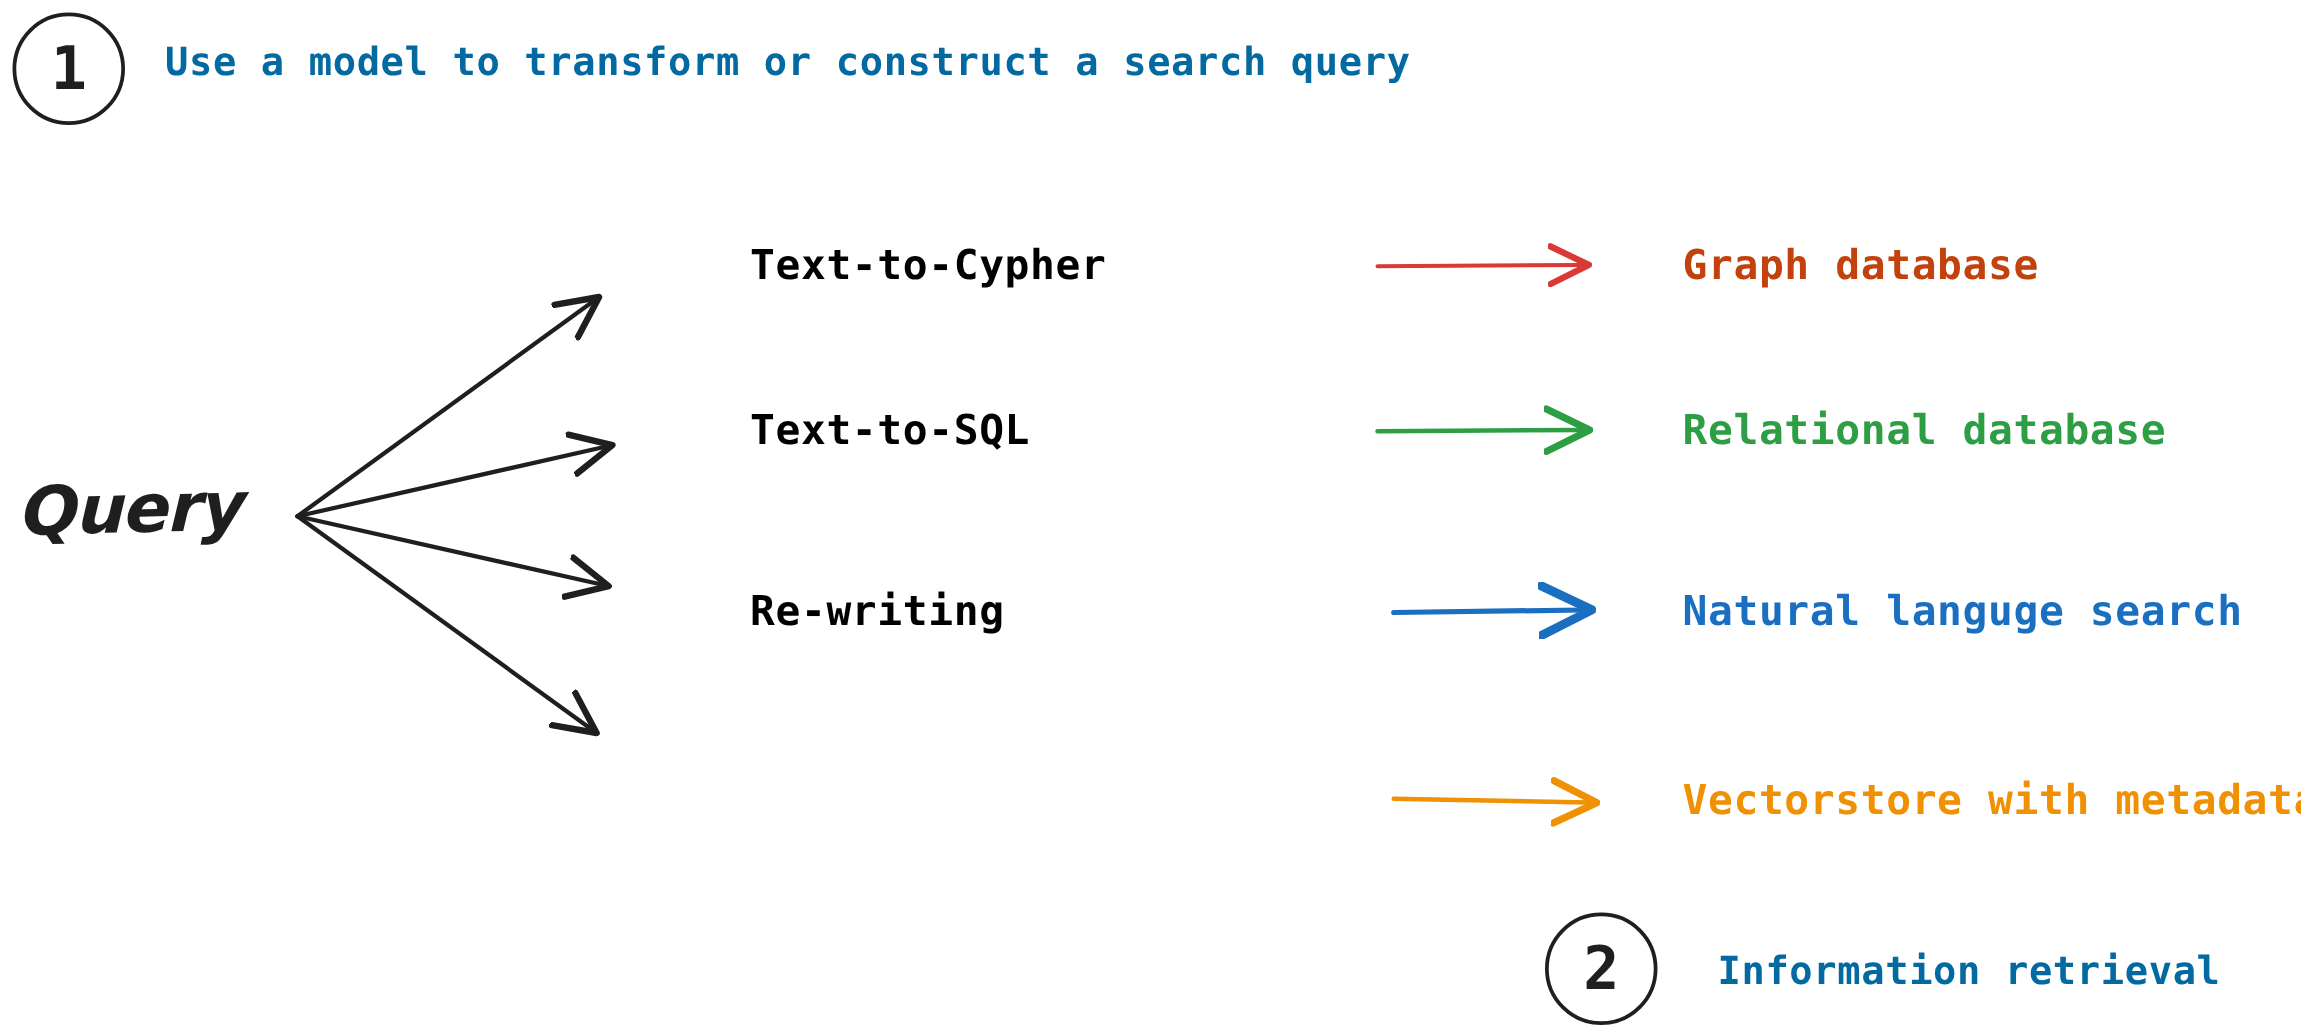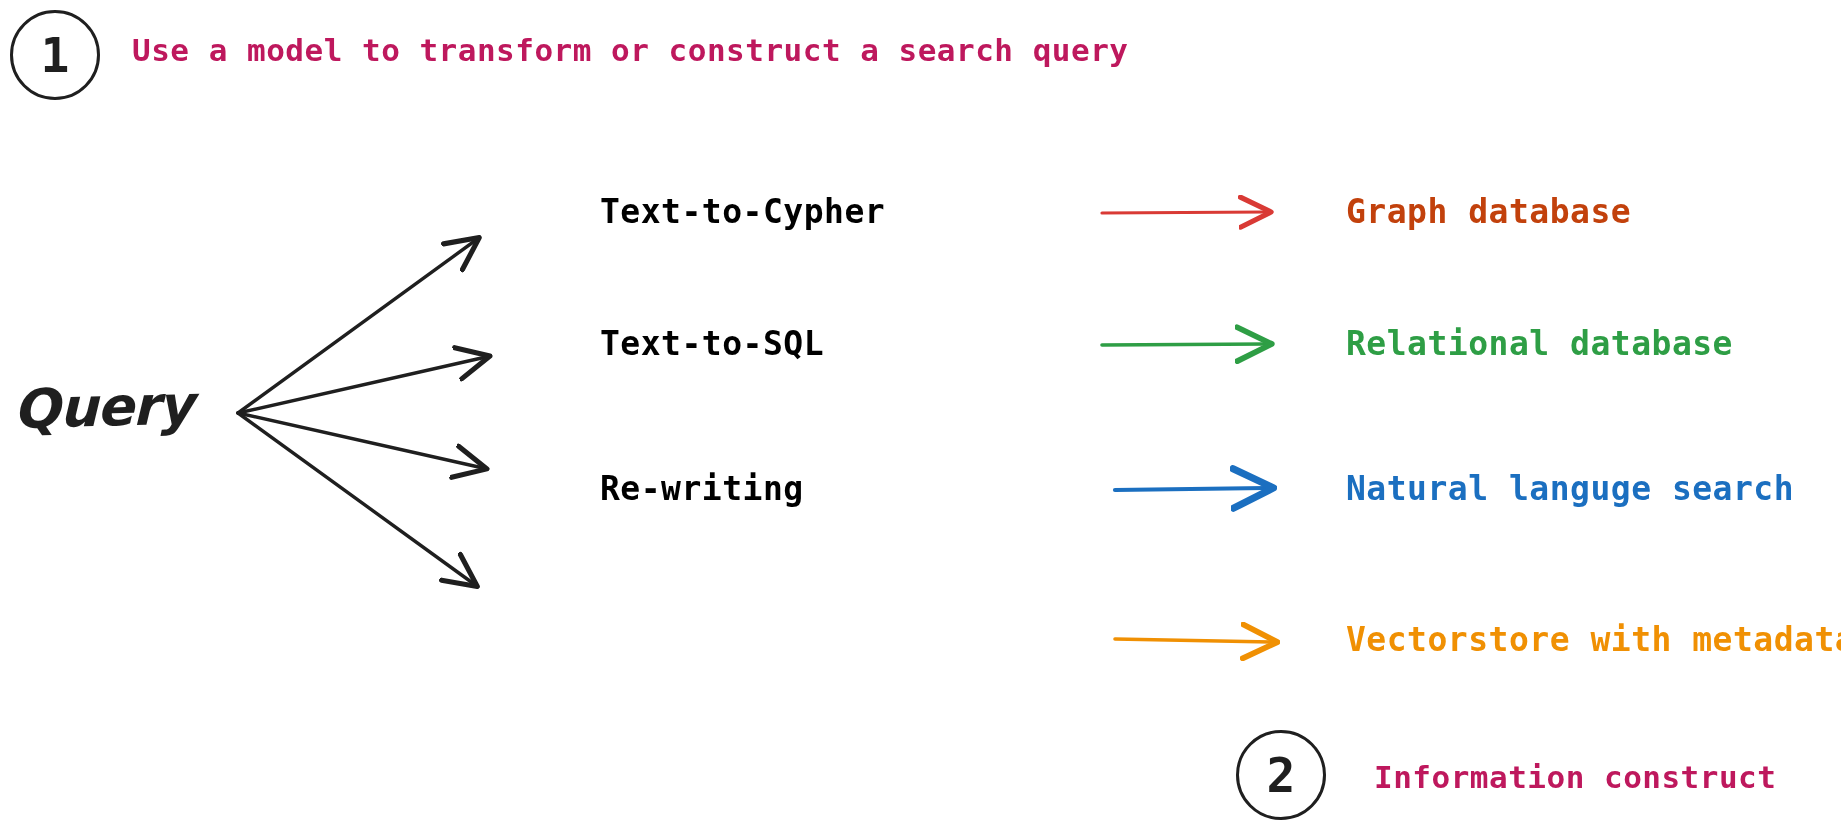--- a/index.html
+++ b/index.html
@@ -43,21 +43,21 @@
   }
   #step-one-badge { left: 10px;   top: 10px;  }
   #step-two-badge { left: 1236px; top: 730px; }
 
   
   .step-caption {
     position: absolute;
     font-family: "DejaVu Sans Mono", monospace;
     font-size: 31px;
     font-weight: 700;
-    color: #be185d;
+    color: #0369a1;
     white-space: nowrap;
     letter-spacing: 0.5px;
   }
   #step-one-caption { left: 132px;  top: 32px;  }
   #step-two-caption { left: 1374px; top: 759px; }
 
   
   #query-label {
     position: absolute;
     left: 18px;
@@ -191,15 +191,15 @@
         </marker>
       </defs>
       <path d="M25,27 L181,30" stroke="#f09003" stroke-width="3.6" fill="none" stroke-linecap="round" marker-end="url(#head-3)"></path>
     </svg>
     <span class="target-label" style="color:#f09003">Vectorstore with metadata</span>
   </div>
 
   <div id="step-two-badge" class="step-badge">
     <span class="step-num">2</span>
   </div>
-  <div id="step-two-caption" class="step-caption">Information construct</div>
+  <div id="step-two-caption" class="step-caption">Information retrieval</div>
 
 </div>
 
 </body></html>

